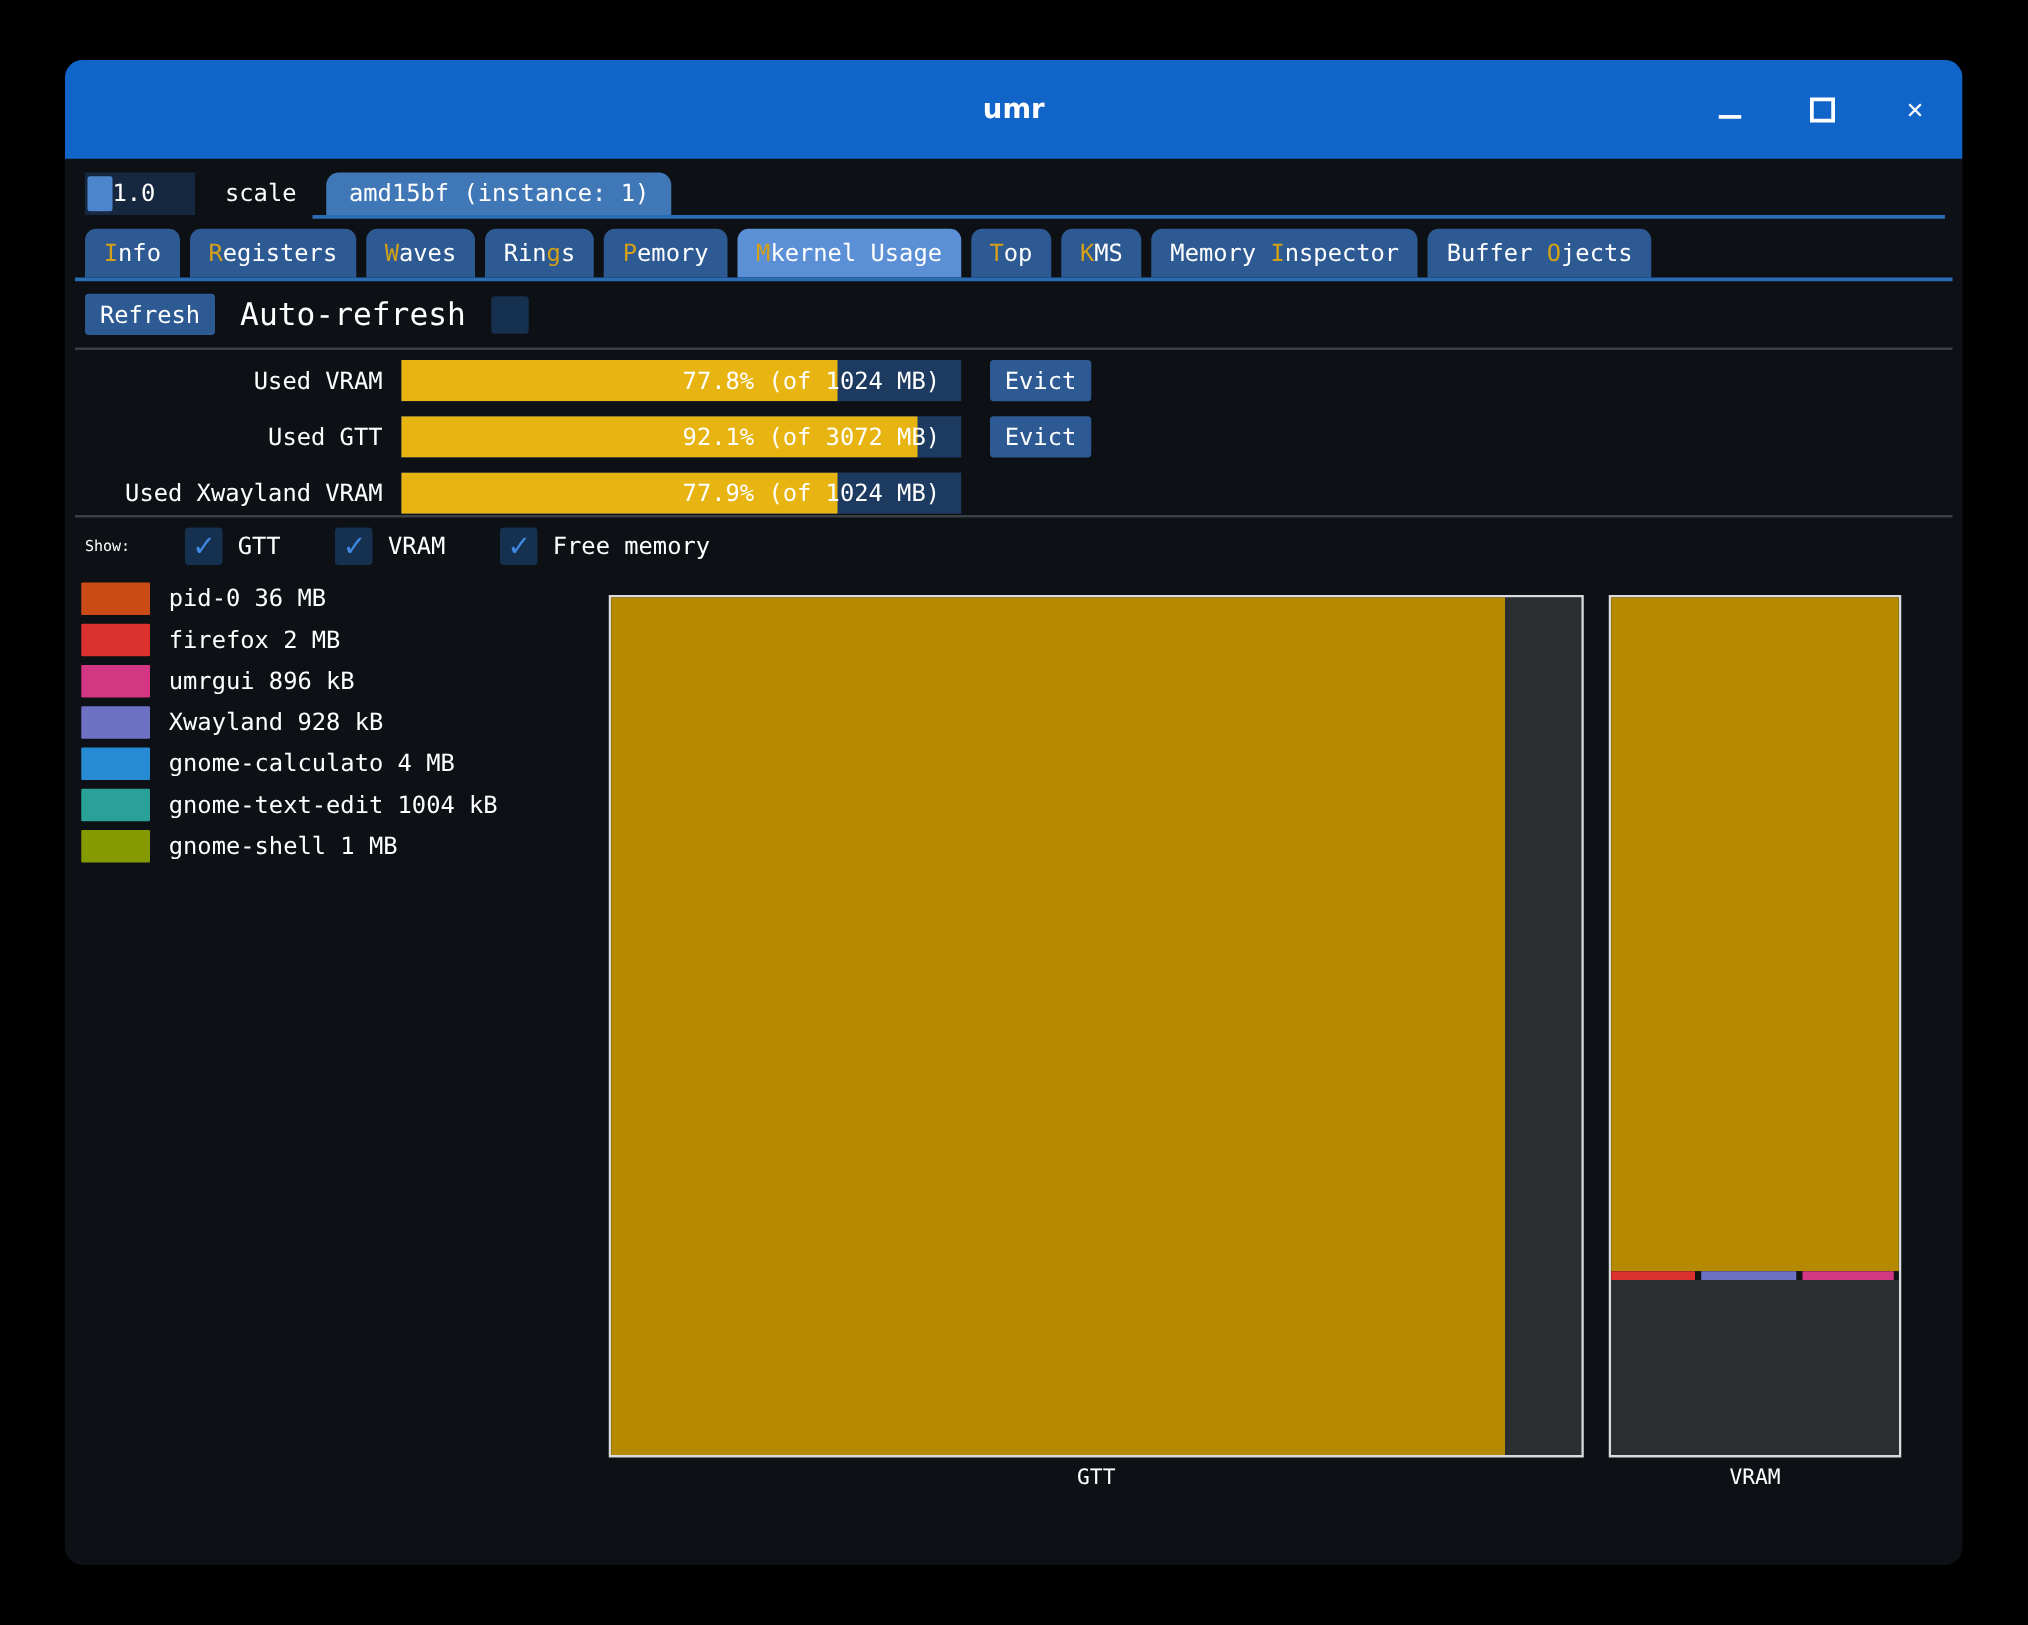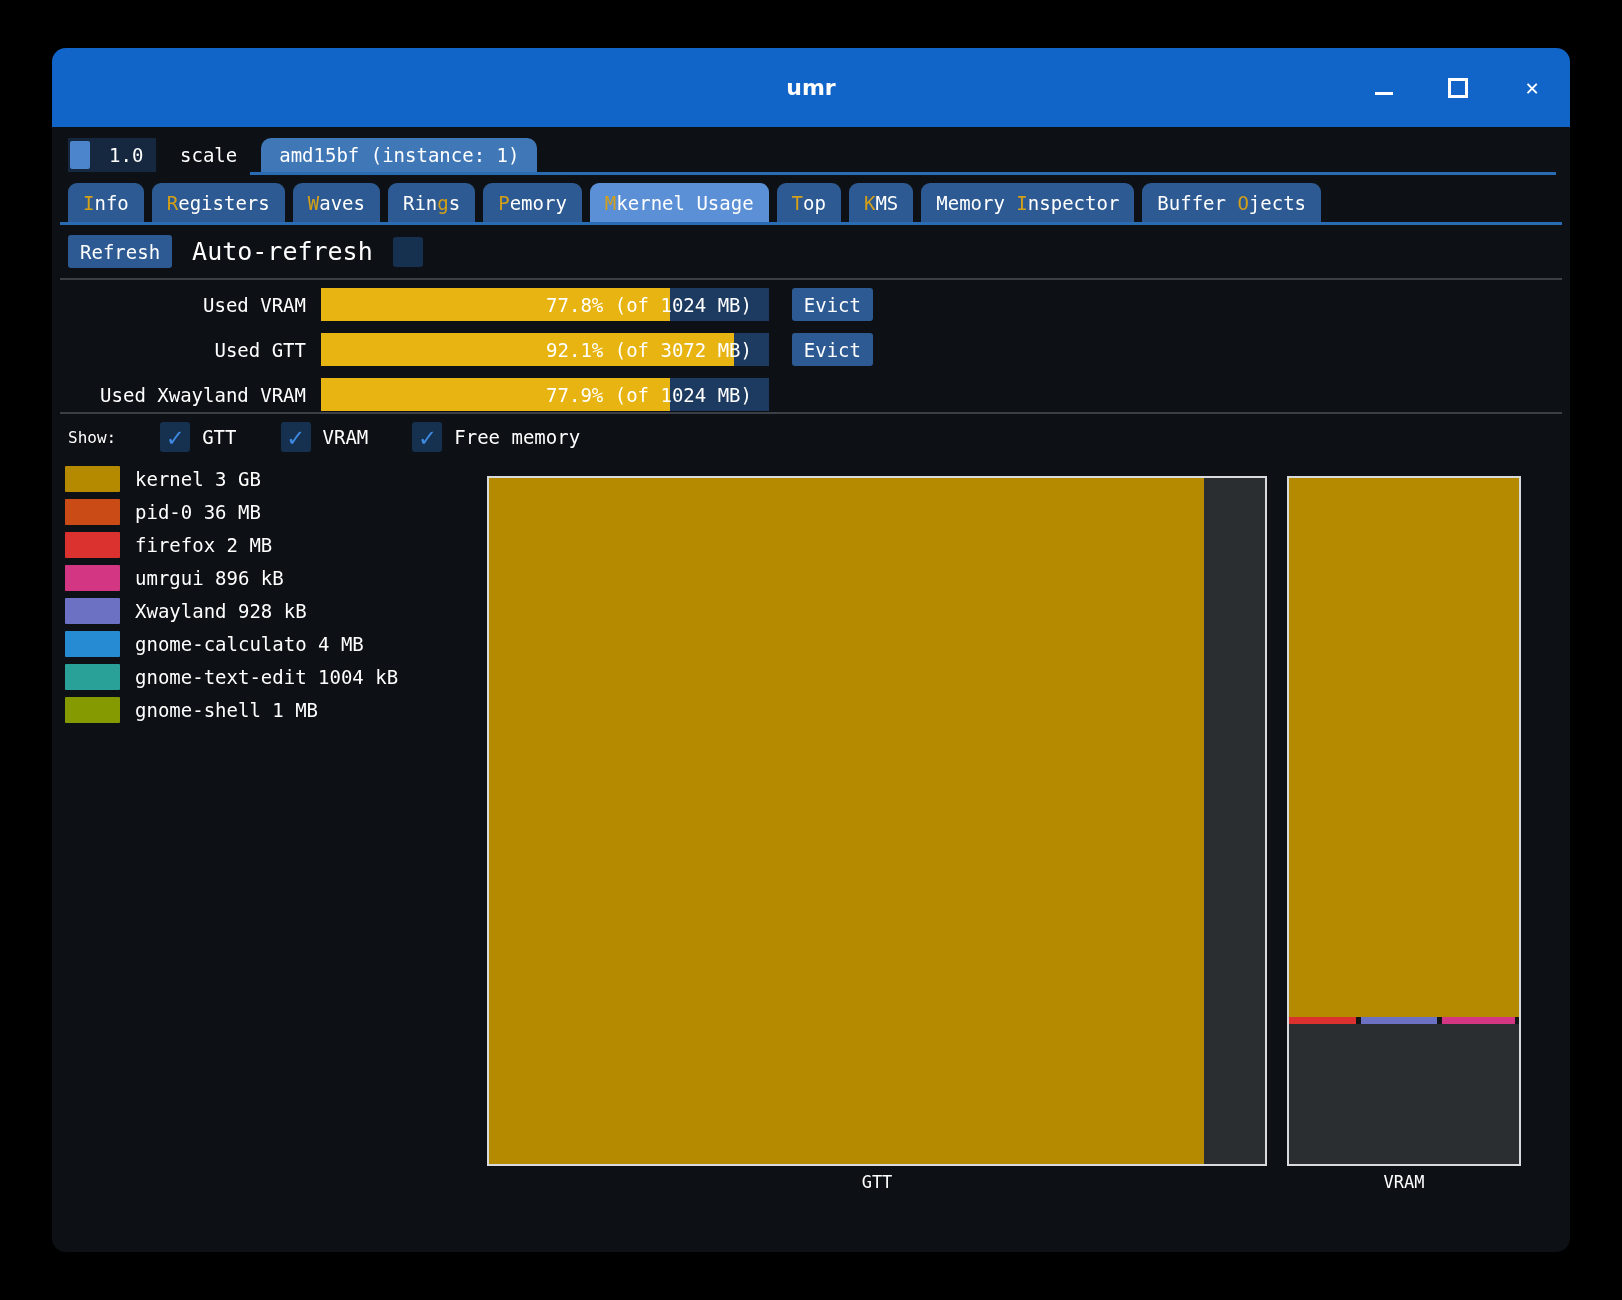--- a/index.html
+++ b/index.html
@@ -12,21 +12,21 @@
   .title{color:#fff;font-family:"DejaVu Sans", sans-serif;font-weight:bold;font-size:22px;}
   .win-controls{position:absolute;right:26px;top:0;height:100%;display:flex;align-items:center;gap:50px;}
   .winbtn{width:24px;height:24px;display:flex;align-items:center;justify-content:center;cursor:pointer;}
   .min-glyph{width:18px;height:3px;background:#fff;display:block;margin-top:12px;}
   .max-glyph{width:14px;height:14px;border:3px solid #fff;display:block;}
   .close-glyph{color:#fff;font-size:22px;font-weight:bold;line-height:24px;}
   
   .scale-row{position:absolute;left:16px;top:90px;height:34px;display:flex;align-items:center;}
   .scale-input{width:88px;height:34px;background:#16283f;display:flex;align-items:center;}
   .drag-handle{width:20px;height:28px;margin:3px 0 3px 2px;background:#4d85cd;border-radius:2px;}
-  .scale-value{color:#fff;font-size:19px;padding-left:19px;}
+  .scale-value{color:#fff;font-size:19px;padding-left:0;}
   .scale-label{color:#fff;font-size:19px;margin-left:24px;}
   .device-tab{margin-left:24px;height:34px;background:#4078b7;border-radius:10px 10px 0 0;
     display:flex;align-items:center;padding:0 18px;color:#fff;font-size:19px;}
   .underline{position:absolute;background:#2a6cb4;height:3px;}
   .u1{left:198px;right:14px;top:124px;}
   .u2{left:8px;right:8px;top:174px;}
   
   .tabs-row{position:absolute;left:16px;top:135px;display:flex;gap:8px;}
   .tab{height:39px;background:#2d5a92;border-radius:9px 9px 0 0;display:flex;align-items:center;
     padding:0 15px;color:#fff;font-size:19px;cursor:pointer;white-space:pre;}
@@ -47,21 +47,21 @@
   .usage-rows{position:absolute;left:16px;top:240px;display:flex;flex-direction:column;gap:12px;}
   .usage-row{display:flex;align-items:center;height:33px;}
   .usage-label{width:238px;text-align:right;color:#fff;font-size:19px;}
   .bar{position:relative;width:448px;height:33px;background:#1d3b61;margin-left:15px;overflow:hidden;}
   .bar-fill{position:absolute;left:0;top:0;bottom:0;background:#e8b412;}
   .bar-text{position:absolute;right:17px;top:0;bottom:0;display:flex;align-items:center;
     color:#fff;font-size:19px;}
   .evict-slot{width:90px;margin-left:14px;display:flex;justify-content:flex-end;}
   
   .show-row{position:absolute;left:16px;top:372px;height:34px;display:flex;align-items:center;}
-  .show-row .lbl{color:#fff;font-size:16px;}
+  .show-row .lbl{color:#fff;font-size:12px;}
   .show-group{display:flex;align-items:center;margin-left:44px;}
   .show-group .opt-label{color:#fff;font-size:19px;margin-left:12px;}
   
   .legend{position:absolute;left:13px;top:418px;display:flex;flex-direction:column;gap:7px;}
   .legend-item{display:flex;align-items:center;height:26px;}
   .swatch{width:55px;height:26px;border-radius:1px;}
   .legend-label{color:#fff;font-size:19px;margin-left:15px;white-space:pre;}
   
   .chart{position:absolute;border:2px solid #d8dadc;background:#0d1115;}
   .chart-gtt{left:435px;top:428px;width:776px;height:686px;display:flex;flex-direction:row;}
@@ -180,24 +180,20 @@
     <div class="show-group">
       <span class="checkbox">
           <span class="check-glyph">✓</span>
         </span>
       <span class="opt-label">Free memory</span>
     </div>
   </div>
 
   <div class="legend">
     <div class="legend-item">
-      <span class="swatch" style="background: rgb(181, 137, 0);"></span>
-      <span class="legend-label"><span>kernel</span> <span>3 GB</span></span>
-    </div>
-    <div class="legend-item">
       <span class="swatch" style="background: rgb(203, 75, 22);"></span>
       <span class="legend-label"><span>pid-0</span> <span>36 MB</span></span>
     </div>
     <div class="legend-item">
       <span class="swatch" style="background: rgb(220, 50, 47);"></span>
       <span class="legend-label"><span>firefox</span> <span>2 MB</span></span>
     </div>
     <div class="legend-item">
       <span class="swatch" style="background: rgb(211, 54, 130);"></span>
       <span class="legend-label"><span>umrgui</span> <span>896 kB</span></span>

